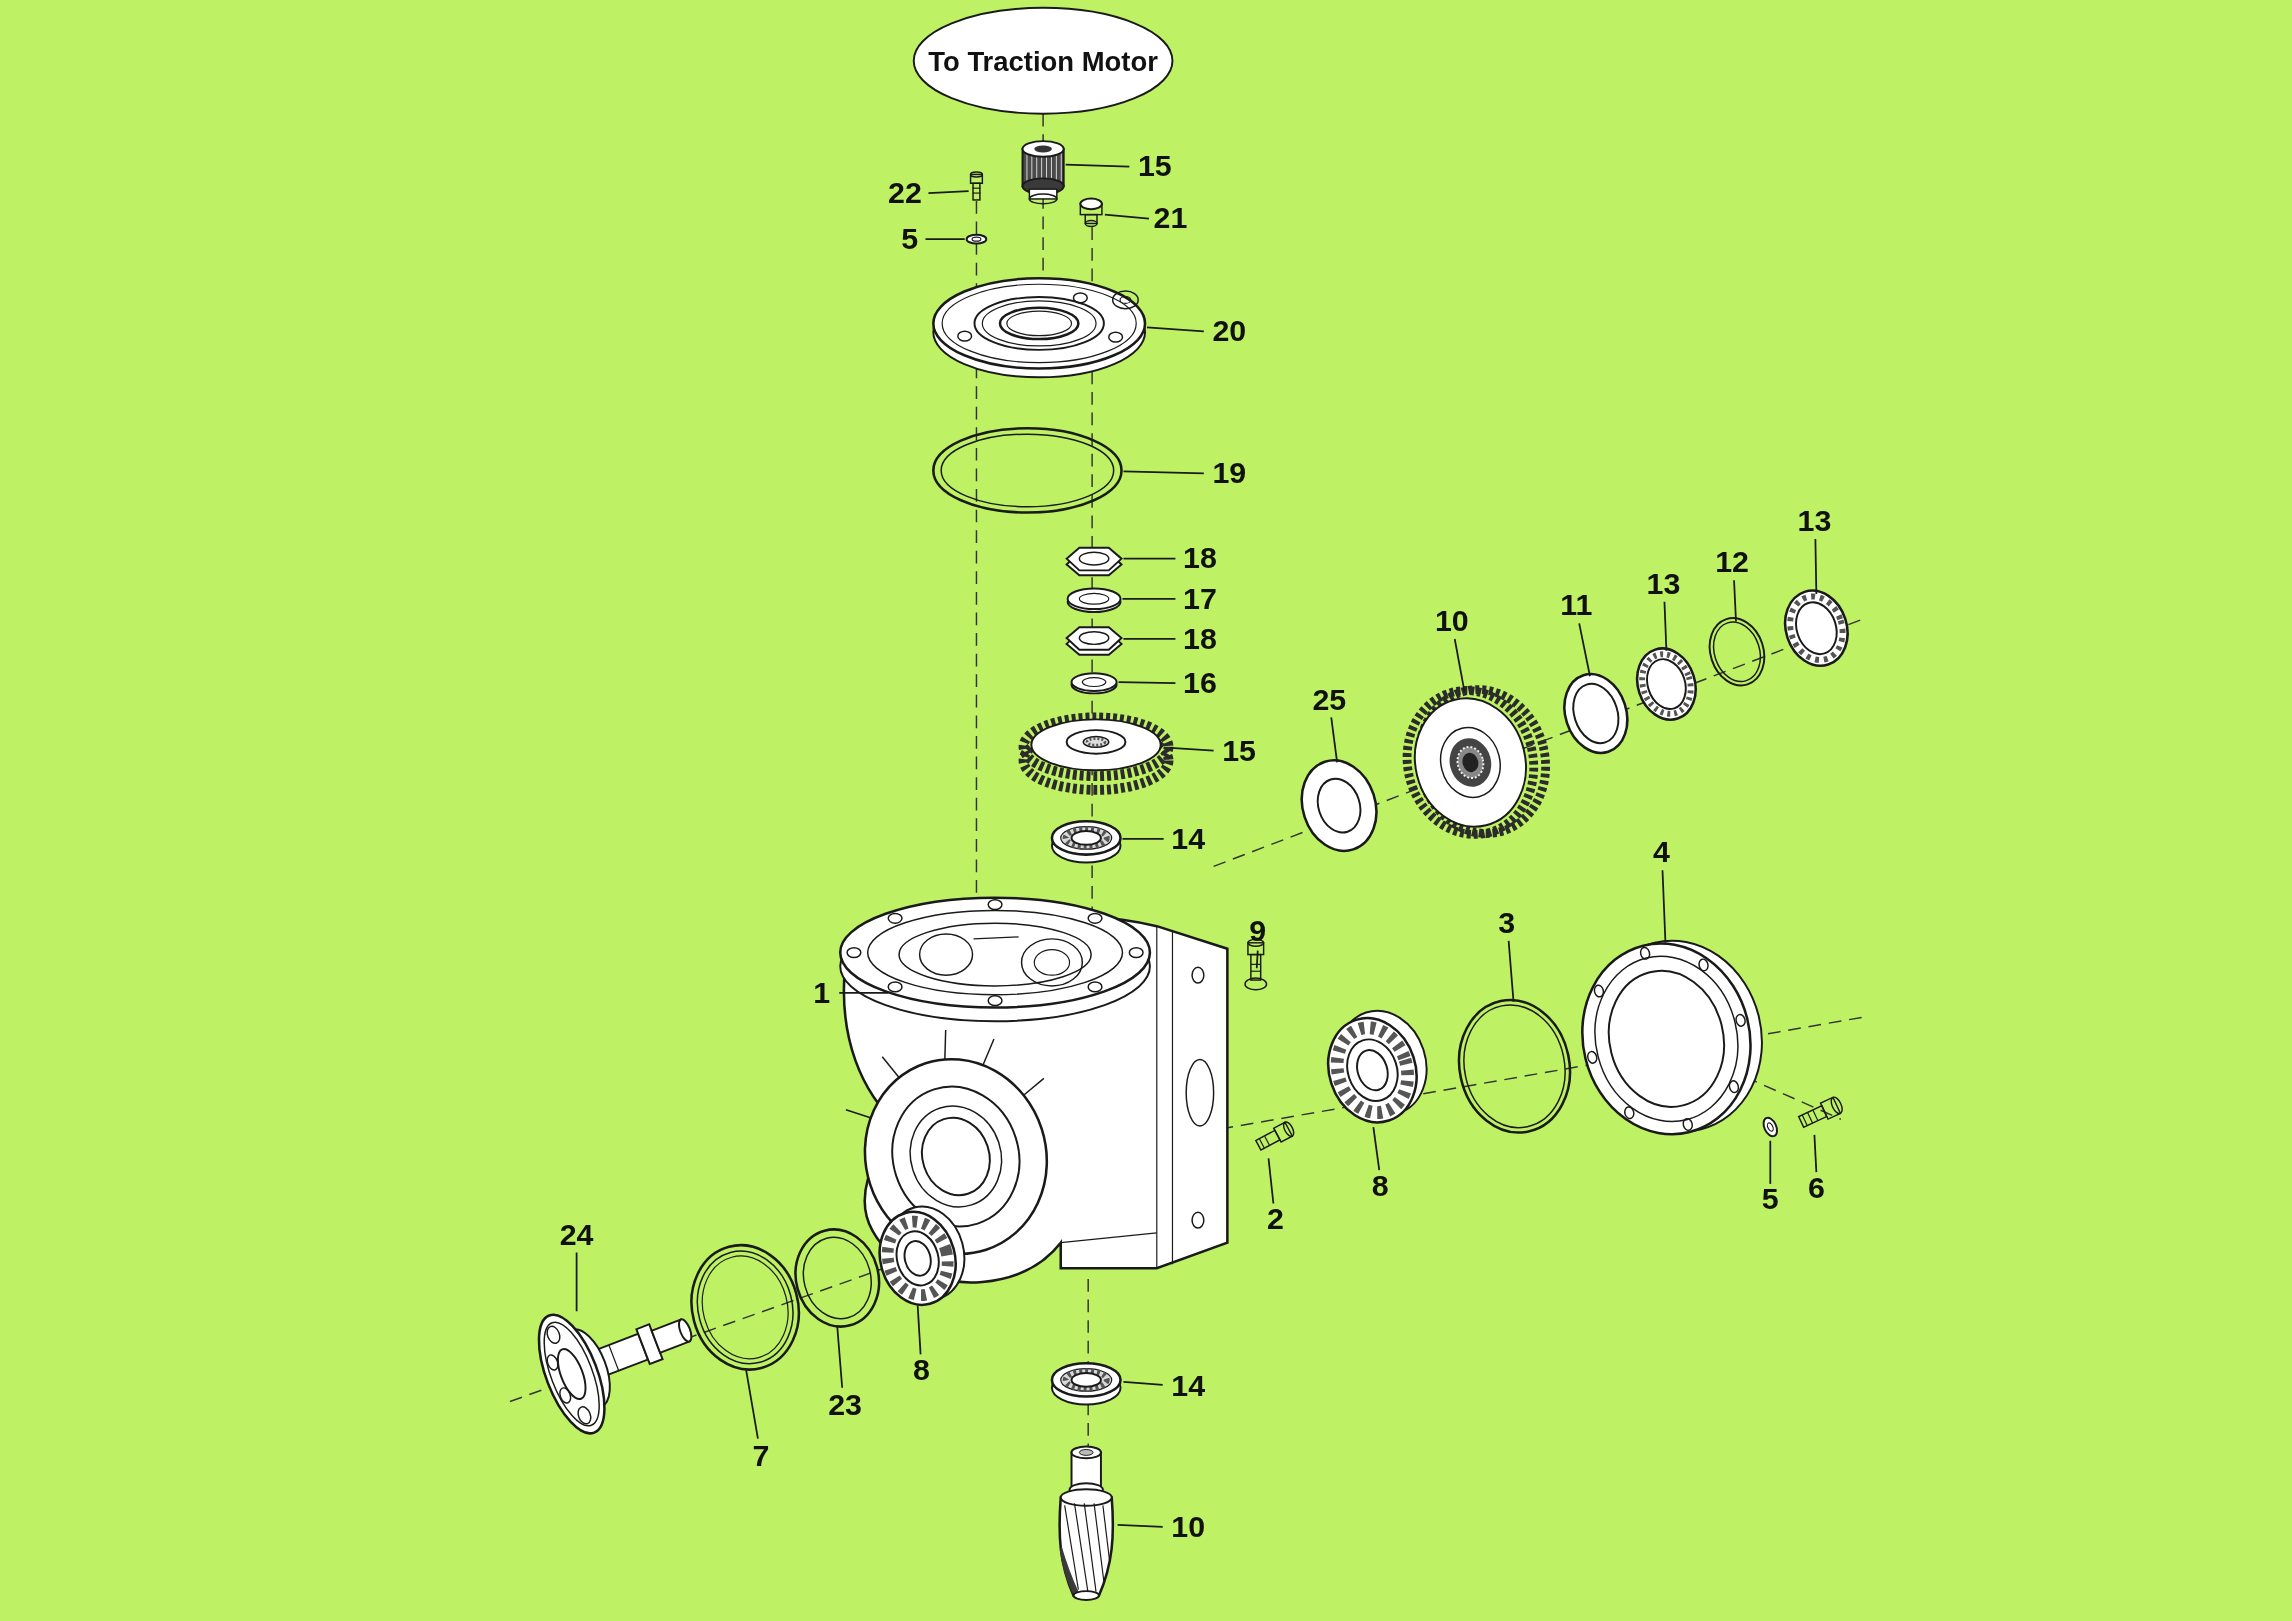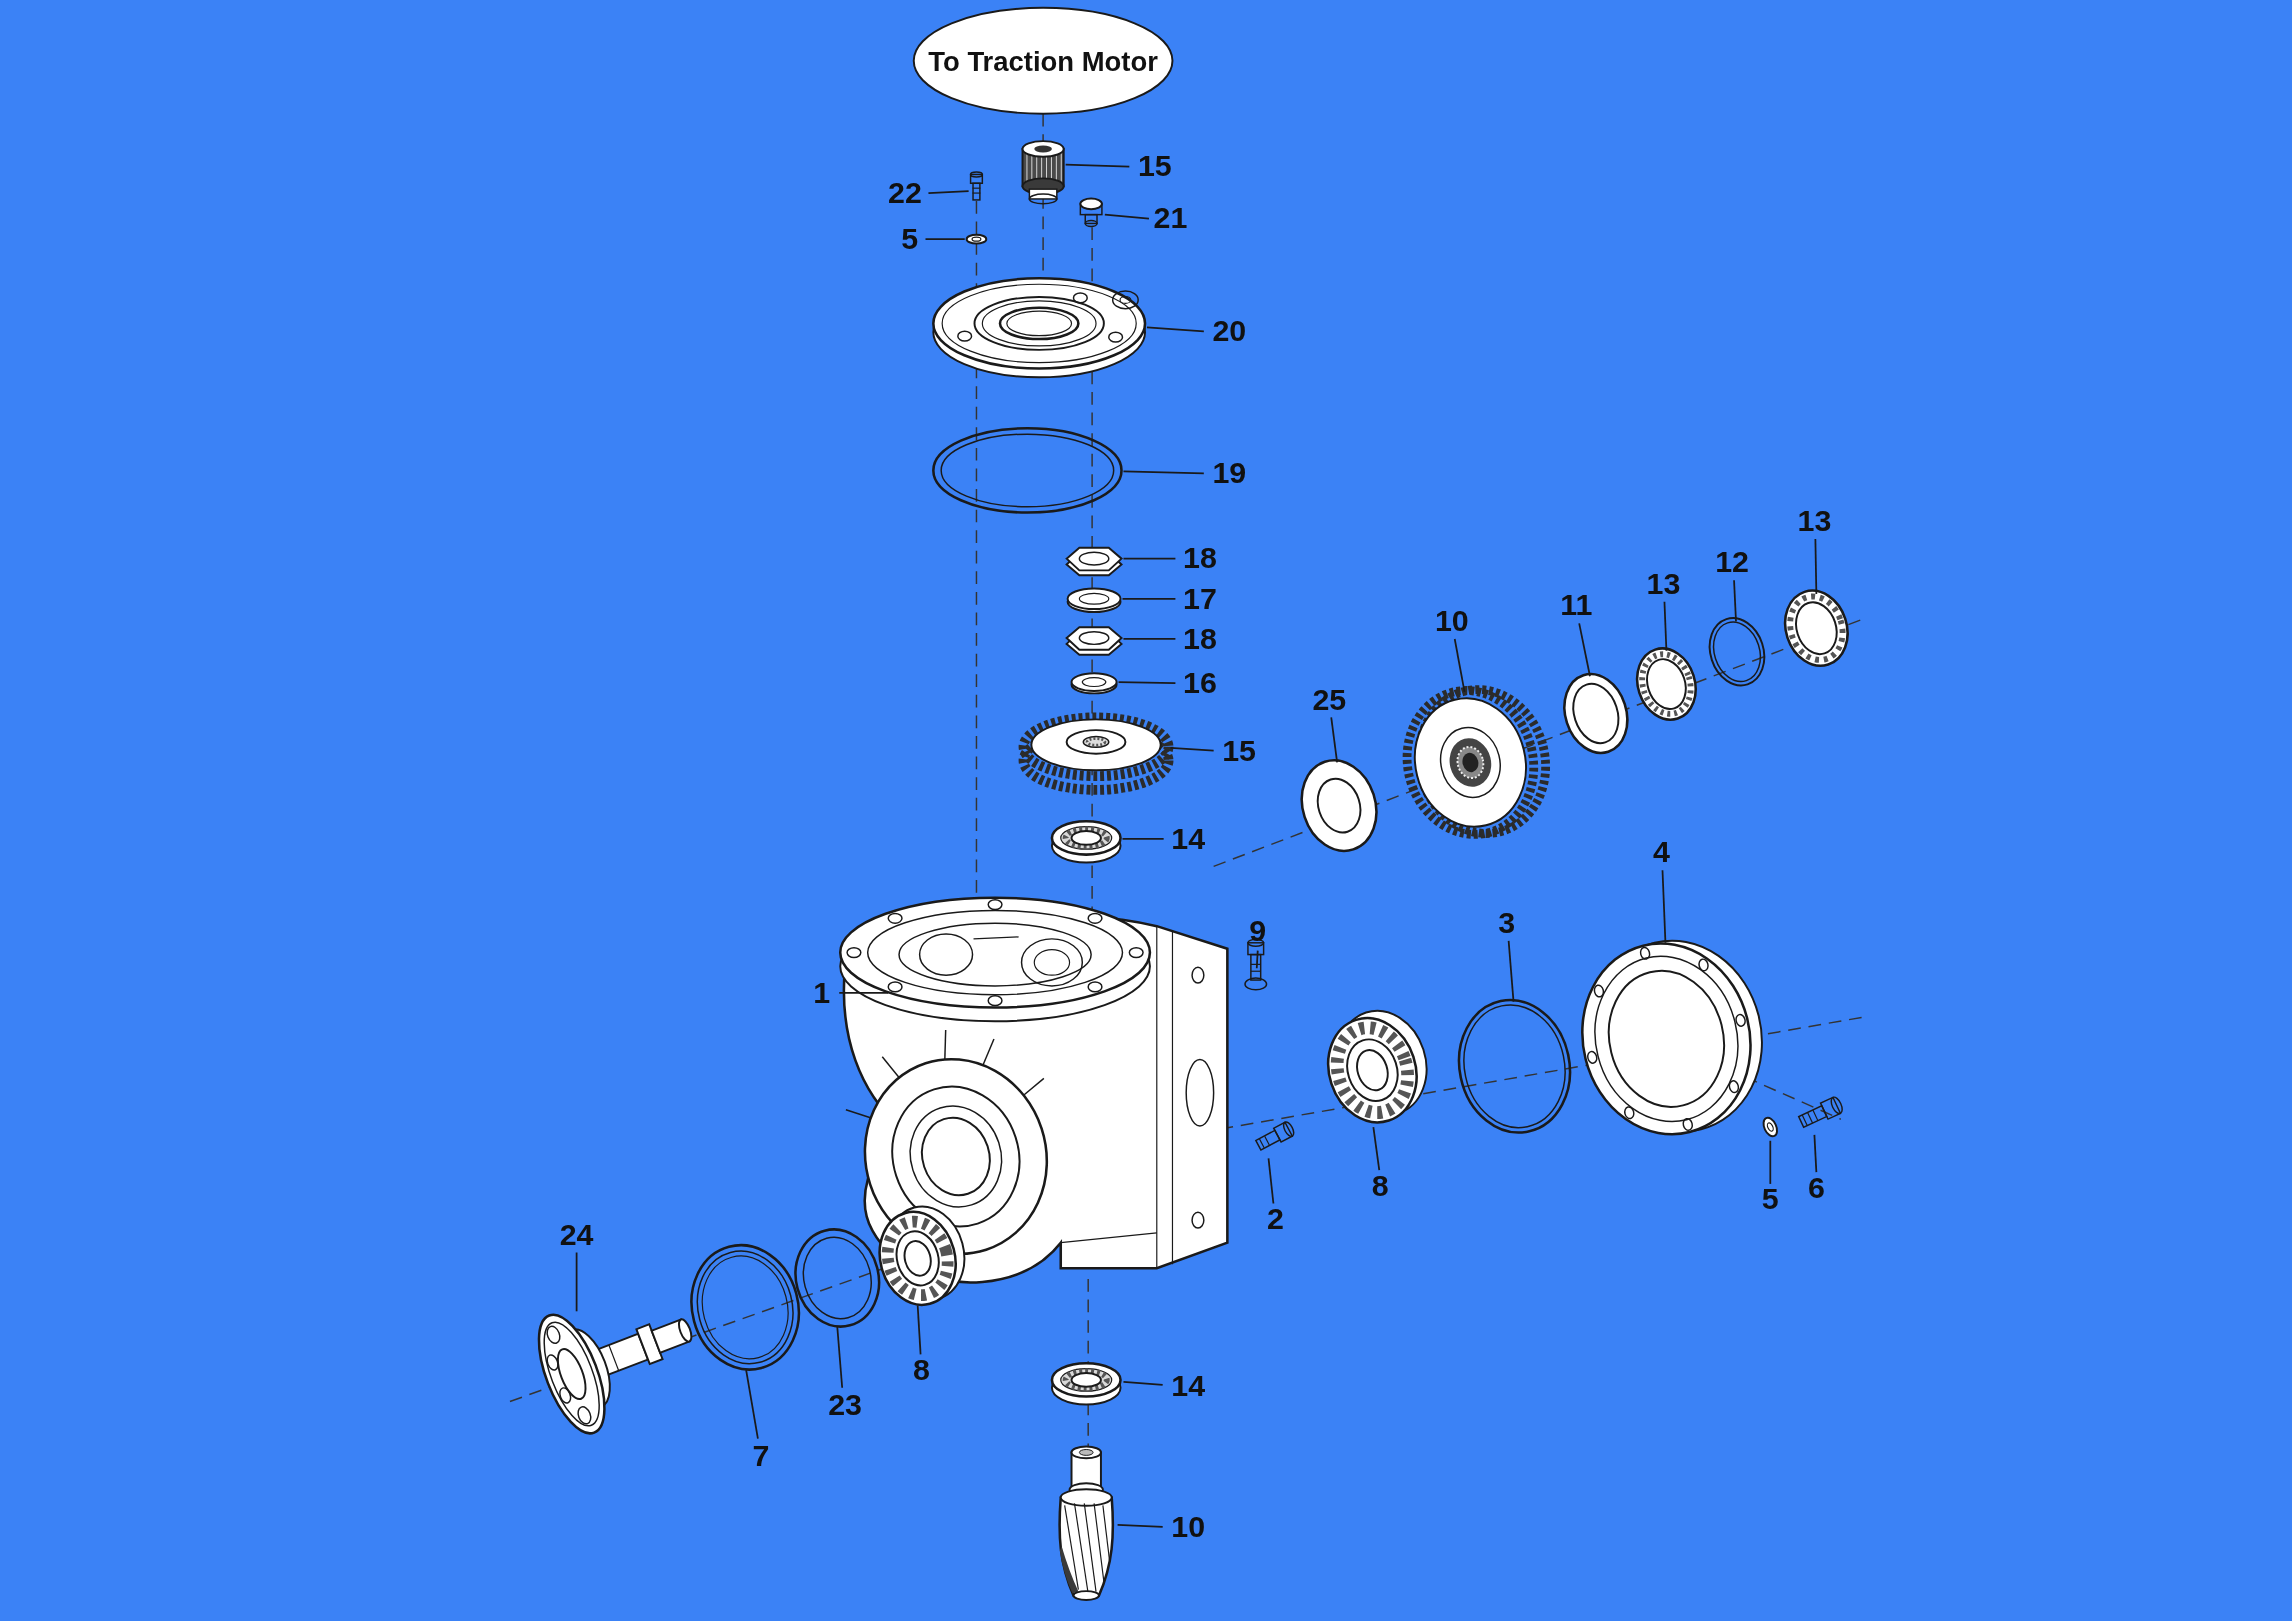--- a/index.html
+++ b/index.html
@@ -1,16 +1,16 @@
 <!DOCTYPE html>
 <html><head>
 <meta charset="utf-8">
 <style>
   html,body{margin:0;padding:0;background:#ffffff;}
-  .stage{position:relative;width:2293px;height:1621px;background:#3b82f6;overflow:hidden;
+  .stage{position:relative;width:2293px;height:1621px;background:#bef264;overflow:hidden;
          font-family:"Liberation Sans",sans-serif;}
   svg{position:absolute;left:0;top:0;}
   .callout{font:bold 31px "Liberation Sans",sans-serif;fill:#111;}
   .title-text{font:bold 28px "Liberation Sans",sans-serif;fill:#111;}
   
   .s3{stroke:#1a1a1a;stroke-width:2.6;fill:#fff;}
   .s2{stroke:#1a1a1a;stroke-width:2;fill:#fff;}
   .s15{stroke:#1a1a1a;stroke-width:1.5;fill:none;}
   .s12{stroke:#1a1a1a;stroke-width:1.2;fill:none;}
   .nf{fill:none;}

